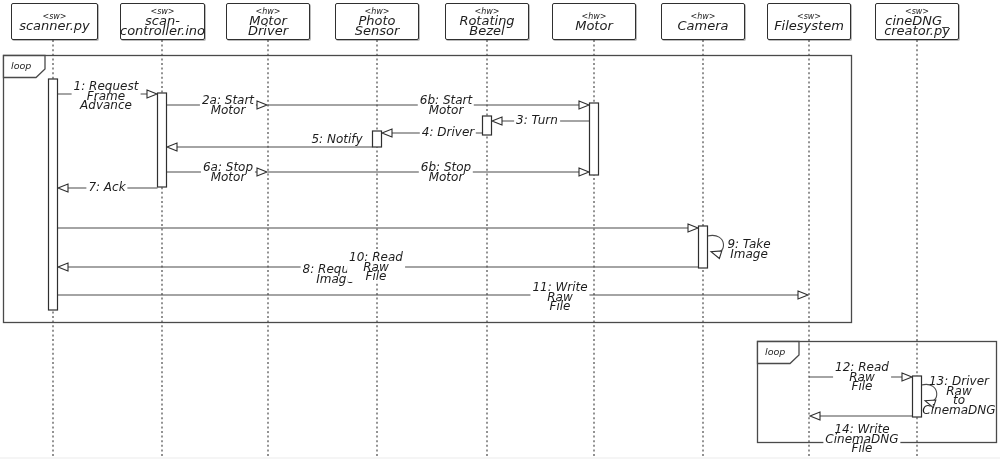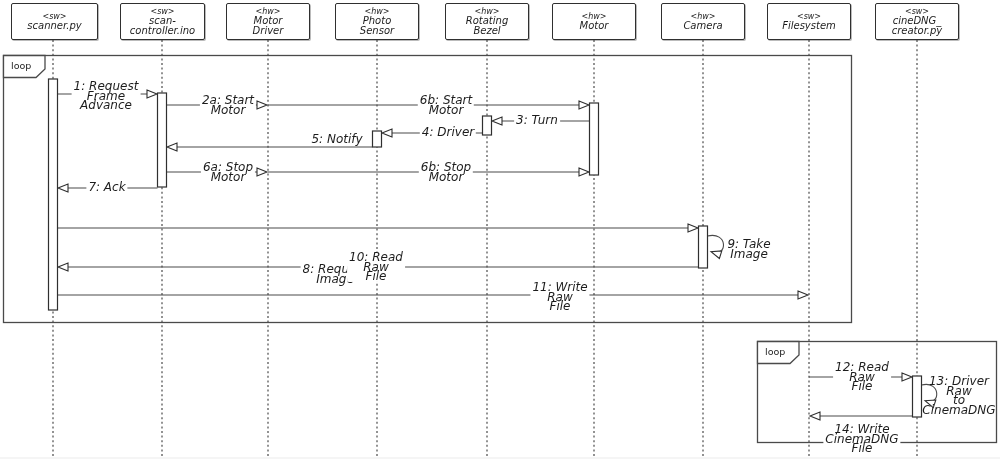--- a/index.html
+++ b/index.html
@@ -4,26 +4,26 @@
 <style>
   html,body{margin:0;padding:0;background:#f5f5f5;}
   .stage{position:relative;width:1000px;height:457px;background:#ffffff;overflow:hidden;
          font-family:"DejaVu Sans",sans-serif;color:#1d1d1d;}
   .stage svg{position:absolute;left:0;top:0;}
   .participant{position:absolute;top:3px;height:37px;box-sizing:border-box;
     border:1.6px solid #2f2f2f;border-radius:2px;background:#fff;
     display:flex;flex-direction:column;align-items:center;justify-content:center;
     z-index:3;box-shadow:1px 1px 0 rgba(60,60,60,.35);}
   .stereo{font-size:8px;font-style:italic;line-height:9px;white-space:pre-line;text-align:center;}
-  .pname{font-size:10px;font-style:italic;line-height:10px;white-space:pre-line;text-align:center;}
+  .pname{font-size:13px;font-style:italic;line-height:10px;white-space:pre-line;text-align:center;}
   .msg-label{position:absolute;transform:translate(-50%,-50%);background:#fff;
     padding:0 2px;font-size:12px;font-style:italic;line-height:9.5px;
     text-align:center;white-space:pre-line;z-index:2;}
   .msg-label.noband{background:transparent;}
-  .loop-label{position:absolute;font-size:9.5px;z-index:2;}
+  .loop-label{position:absolute;font-size:9.5px;font-style:italic;z-index:2;}
 </style>
 </head>
 <body>
 
 <div class="stage">
 
   <svg width="1000" height="459" viewBox="0 0 1000 459">
     <defs>
       <marker id="arrow" markerUnits="userSpaceOnUse" markerWidth="13" markerHeight="11" refX="10" refY="5" orient="auto">
         <path d="M1,1 L11,5 L1,9 Z" fill="#ffffff" stroke="#2f2f2f" stroke-width="1.1"></path>

